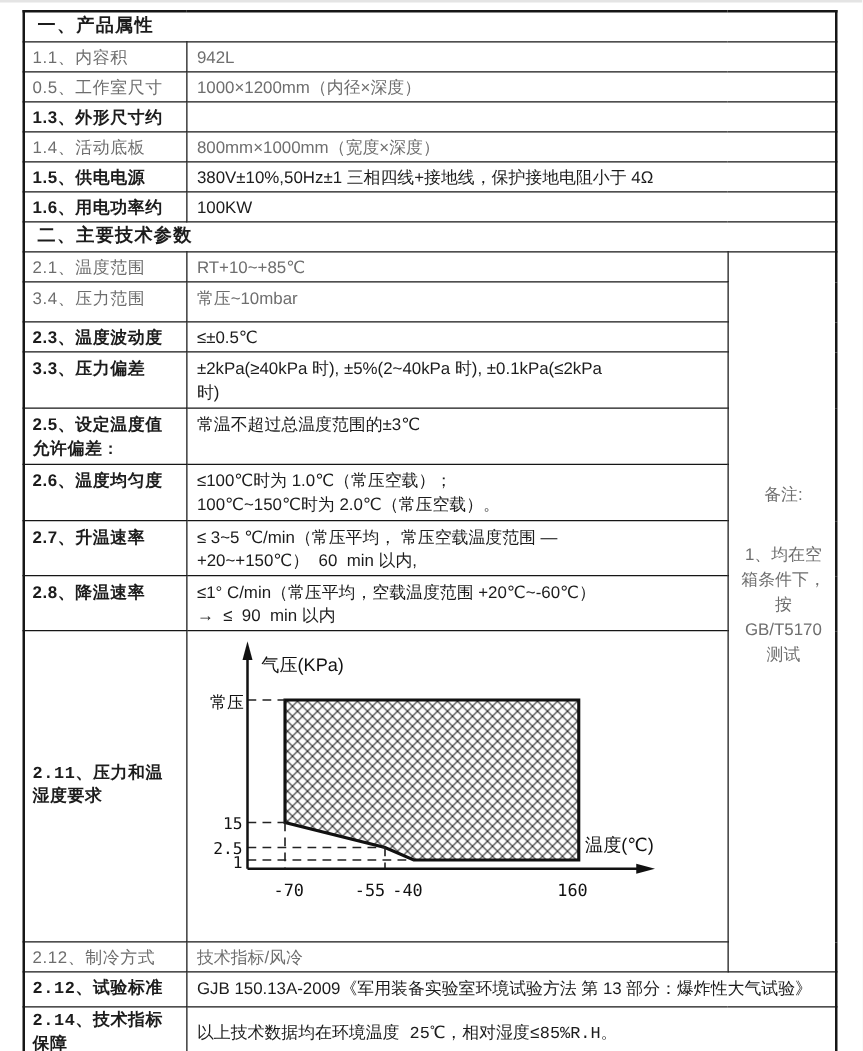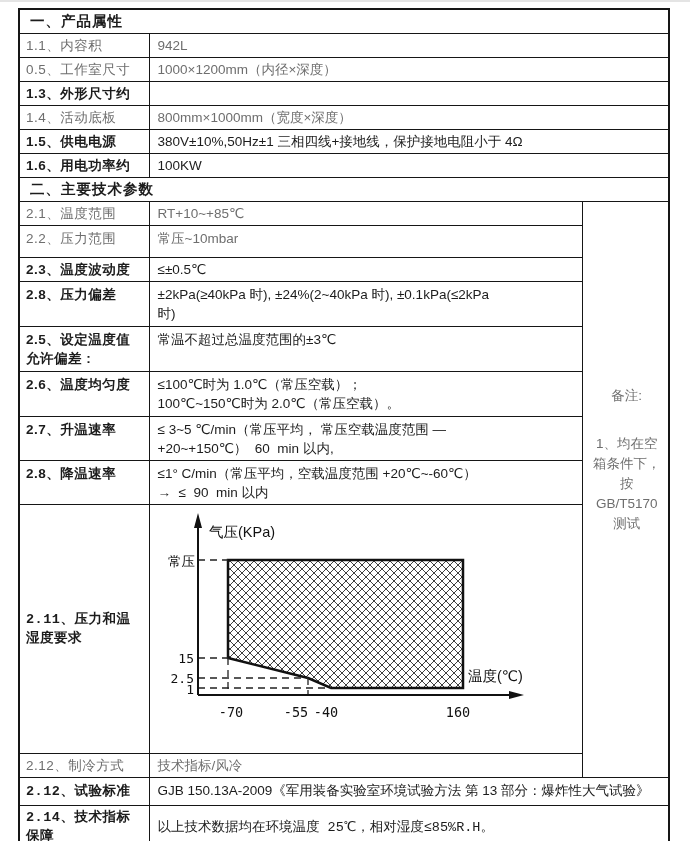--- a/index.html
+++ b/index.html
@@ -85,30 +85,30 @@
 
     <tr class="muted" style="height:22px">
       <td class="lbl">2.1、温度范围</td>
       <td class="val">RT+10~+85℃</td>
       <td class="remark" rowspan="10">
         <p class="rm-title">备注:</p>
         <p>1、均在空箱条件下，按GB/T5170测试</p>
       </td>
     </tr>
     <tr class="muted" style="height:32px">
-      <td class="lbl vtop">2.2、压力范围</td>
+      <td class="lbl vtop">3.4、压力范围</td>
       <td class="val vtop">常压~10mbar</td>
     </tr>
     <tr style="height:23px">
       <td class="lbl">2.3、温度波动度</td>
       <td class="val">≤±0.5℃</td>
     </tr>
     <tr style="height:45px">
-      <td class="lbl vtop">2.8、压力偏差</td>
-      <td class="val vtop">±2kPa(≥40kPa 时), ±24%(2~40kPa 时), ±0.1kPa(≤2kPa
+      <td class="lbl vtop">3.3、压力偏差</td>
+      <td class="val vtop">±2kPa(≥40kPa 时), ±5%(2~40kPa 时), ±0.1kPa(≤2kPa
 时)</td>
     </tr>
     <tr style="height:45px">
       <td class="lbl vtop">2.5、设定温度值
 允许偏差 :</td>
       <td class="val vtop">常温不超过总温度范围的±3℃</td>
     </tr>
     <tr style="height:45px">
       <td class="lbl vtop">2.6、温度均匀度</td>
       <td class="val vtop">≤100℃时为 1.0℃（常压空载）；

